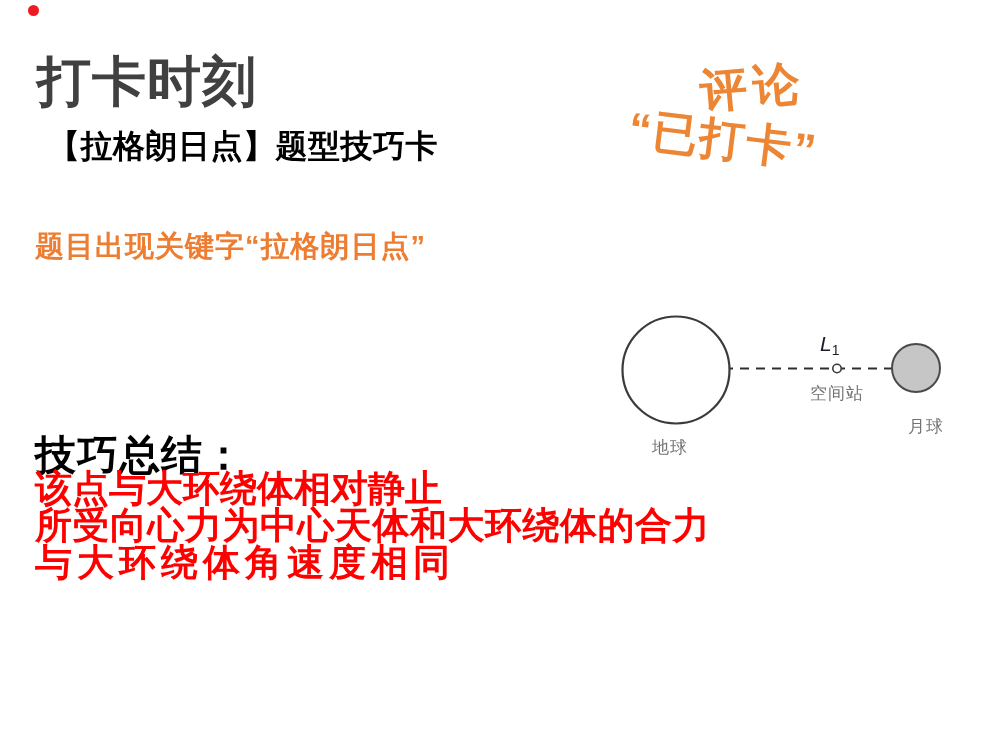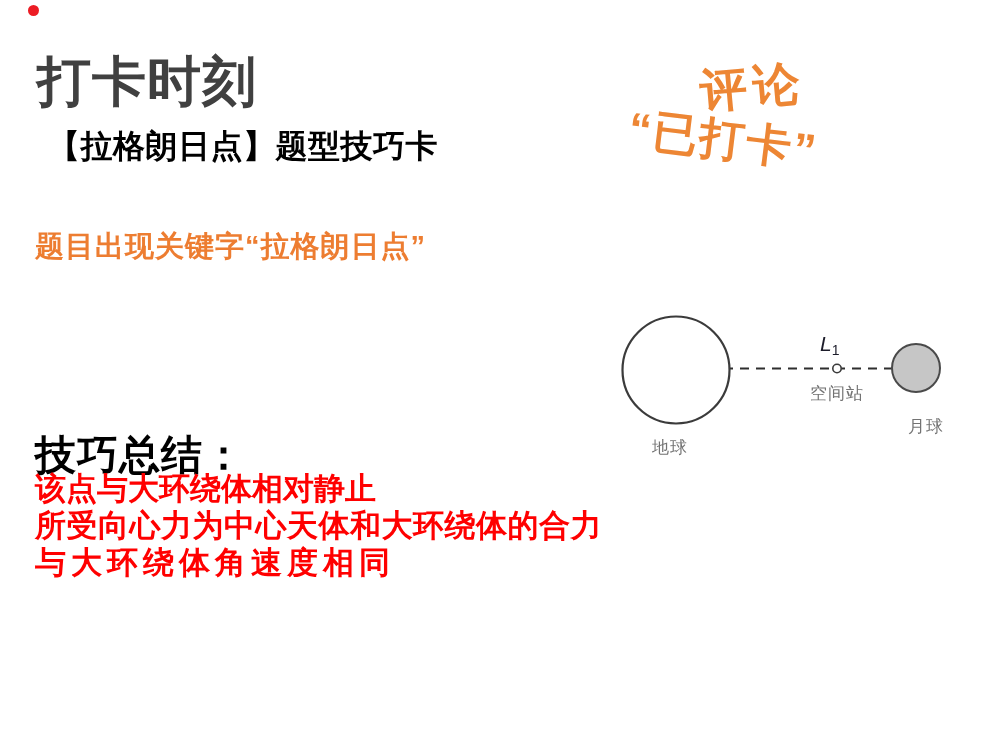--- a/index.html
+++ b/index.html
@@ -100,21 +100,21 @@
     font-size: 14px;
     font-style: normal;
     vertical-align: -4px;
   }
 
   .summary-heading { left: 35px; top: 428px; font-size: 41px; }
   .summary-points {
     left: 35px; top: 470px;
     color: #FF0000;
     font-weight: bold;
-    font-size: 31px;
+    font-size: 37px;
   }
   .summary-points .point {
     line-height: 37px;
     white-space: nowrap;
   }
   .summary-points .point:nth-child(2) { letter-spacing: 0.5px; }
   .summary-points .point:nth-child(3) { letter-spacing: 5px; }
 </style>
 </head>
 <body>

